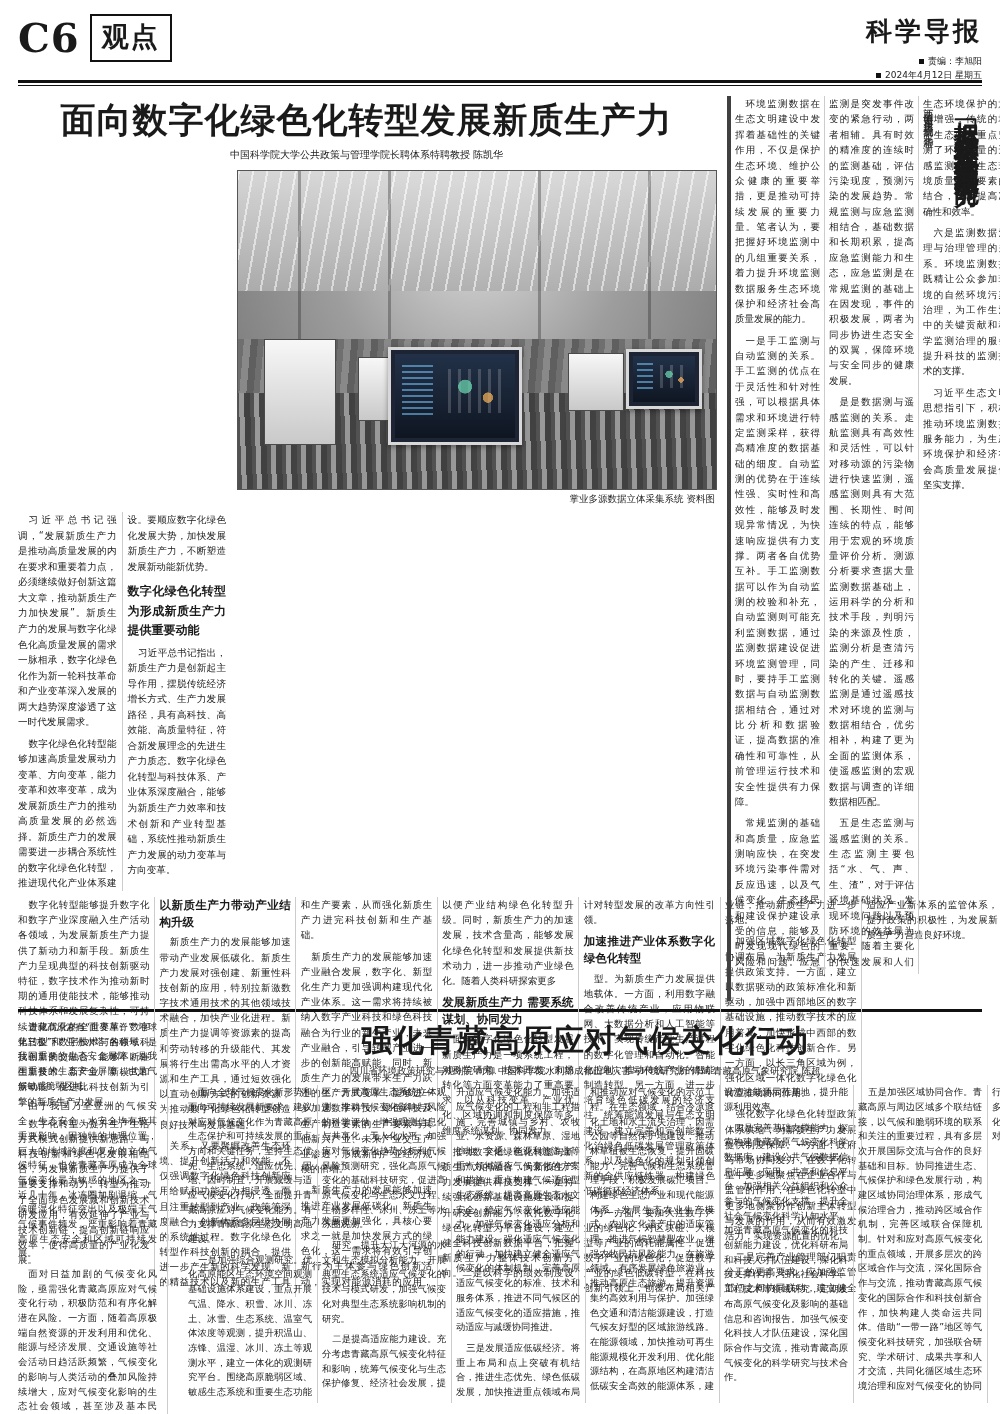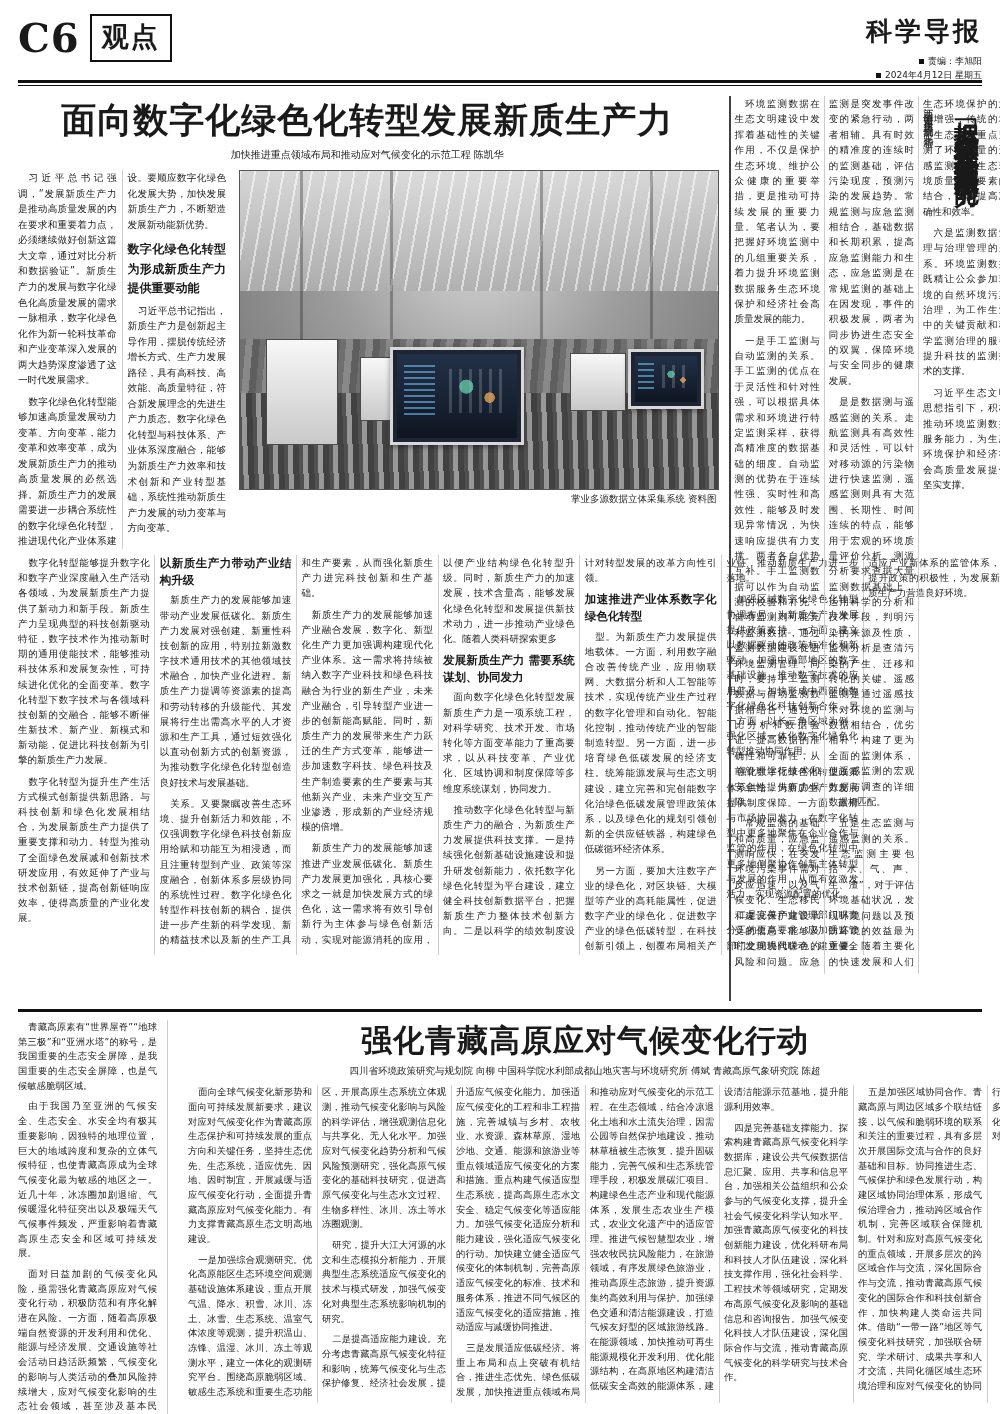--- a/index.html
+++ b/index.html
@@ -23,21 +23,21 @@
   .mh-meta{margin-top:6px;font-size:9px;line-height:1.5;color:#222;}
   .mh-meta div{display:flex;align-items:center;justify-content:flex-end;gap:4px;}
   .sq{width:5px;height:5px;background:#111;display:inline-block;}
 
   .rule-thick{height:3px;background:#111;margin-top:4px;}
   .rule-thin{height:1px;background:#111;margin-top:2px;}
 
   
   .top-area{display:flex;gap:12px;margin-top:10px;height:905px;}
   .left-zone{width:700px;}
-  .right-zone{width:248px;border-left:2px solid #404040;padding-left:4px;position:relative;}
+  .right-zone{width:248px;border-left:4px solid #404040;padding-left:4px;position:relative;}
 
   .headline{
     font-family:"DejaVu Serif","Liberation Serif",serif;
     font-size:35px;font-weight:700;letter-spacing:1px;text-align:center;line-height:1.15;
     margin:4px 0 8px 0;
   }
   .byline{text-align:center;font-size:10px;color:#222;margin-bottom:8px;}
 
   .photo-wrap{width:478px;float:right;margin:0 0 6px 12px;}
   .photo{
@@ -126,21 +126,21 @@
           </div>
       </div>
     </div>
   </div>
   <div class="rule-thick"></div>
   <div class="rule-thin"></div>
 
   <div class="top-area">
     <div class="left-zone">
       <div class="headline">面向数字化绿色化转型发展新质生产力</div>
-      <div class="byline">加快推进重点领域布局和推动应对气候变化的示范工程  陈凯华</div>
+      <div class="byline">中国科学院大学公共政策与管理学院长聘体系特聘教授  陈凯华</div>
 
       <div class="photo-wrap">
         <div class="photo">
           <div class="ph-ceil"></div>
           <div class="ph-beam" style="left:60px"></div>
           <div class="ph-beam" style="left:150px"></div>
           <div class="ph-beam" style="left:300px"></div>
           <div class="ph-beam" style="left:410px"></div>
           <div class="ph-floor"></div>
           <div class="ph-crop"></div>
@@ -151,21 +151,21 @@
               <div class="scr-in"></div>
             </div>
           <div class="ph-screen" style="left:388px;top:178px;width:70px;height:54px;">
               <div class="scr-in"></div>
             </div>
         </div>
         <div class="photo-cap">掌业多源数据立体采集系统    资料图</div>
       </div>
 
       <div class="intro-cols">
-        <p>习近平总书记强调，“发展新质生产力是推动高质量发展的内在要求和重要着力点，必须继续做好创新这篇大文章，通过对比分析和数据验证”。新质生产力的发展与数字化绿色化高质量发展的需求一脉相承，数字化绿色化作为新一轮科技革命和产业变革深入发展的两大趋势深度渗透了这一时代发展需求。</p>
+        <p>习近平总书记强调，“发展新质生产力是推动高质量发展的内在要求和重要着力点，必须继续做好创新这篇大文章，推动新质生产力加快发展”。新质生产力的发展与数字化绿色化高质量发展的需求一脉相承，数字化绿色化作为新一轮科技革命和产业变革深入发展的两大趋势深度渗透了这一时代发展需求。</p>
         <p>数字化绿色化转型能够加速高质量发展动力变革、方向变革，能力变革和效率变革，成为发展新质生产力的推动高质量发展的必然选择。新质生产力的发展需要进一步耦合系统性的数字化绿色化转型，推进现代化产业体系建设。要顺应数字化绿色化发展大势，加快发展新质生产力，不断塑造发展新动能新优势。</p>
         <h4>数字化绿色化转型
 为形成新质生产力提供重要动能</h4>
         <p>习近平总书记指出，新质生产力是创新起主导作用，摆脱传统经济增长方式、生产力发展路径，具有高科技、高效能、高质量特征，符合新发展理念的先进生产力质态。数字化绿色化转型与科技体系、产业体系深度融合，能够为新质生产力效率和技术创新和产业转型基础，系统性推动新质生产力发展的动力变革与方向变革。</p>
       </div>
 
       <div class="lower-cols">
         <p>数字化转型能够提升数字化和数字产业深度融入生产活动各领域，为发展新质生产力提供了新动力和新手段。新质生产力呈现典型的科技创新驱动特征，数字技术作为推动新时期的通用使能技术，能够推动科技体系和发展复杂性，可持续进化优化的全面变革。数字化转型下数字技术与各领域科技创新的交融合，能够不断催生新技术、新产业、新模式和新动能，促进比科技创新为引擎的新质生产力发展。</p>
         <p>数字化转型为提升生产生活方式模式创新提供新思路。与科技创新和绿色化发展相结合，为发展新质生产力提供了重要支撑和动力。转型为推动了全面绿色发展减和创新技术研发应用，有效延伸了产业与技术创新链，提高创新链响应效率，使得高质量的产业化发展。</p>
         <h4>以新质生产力带动产业结构升级</h4>

